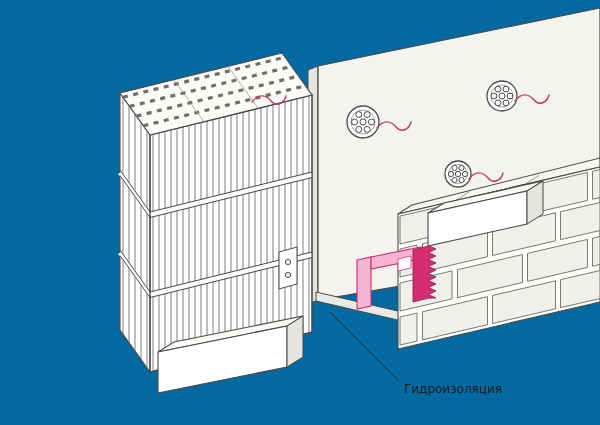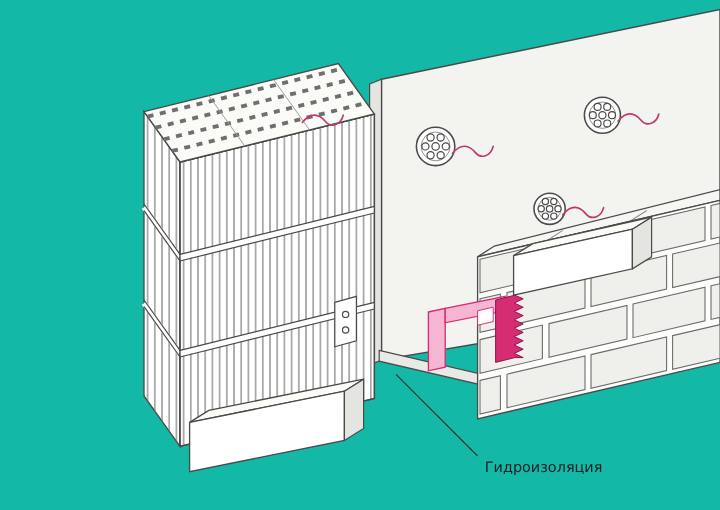--- a/index.html
+++ b/index.html
@@ -1,17 +1,17 @@
 <!DOCTYPE html>
 <html style="--outline: #4a4a48; --outline-soft: #6f6f6d; --block-fill: #ffffff; --top-fill: #fbfbf8; --panel-fill: #f3f3f0; --panel-edge-fill: #e4e4e1; --veneer-fill: #efefec; --veneer-top-fill: #f6f6f3; --joint-fill: #fdfdfb; --strip-fill: #e9e9e5; --accent-pink: #f5b5d3; --accent-pink-deep: #d62d72; --accent-pink-line: #c23a68; --label-color: #1c1c1c;"><head>
 <meta charset="utf-8">
 <style>
   html,body{margin:0;padding:0;background:#fff;}
   .stage{
-    position:relative;width:600px;height:425px;background:#14b8a6;overflow:hidden;
+    position:relative;width:600px;height:425px;background:#0369a1;overflow:hidden;
     font-family:"DejaVu Sans","Liberation Sans",sans-serif;
   }
   svg{display:block;}
   .outline      {stroke:var(--outline,#4a4a48);fill:none;stroke-width:1.1;}
   .panel-face   {fill:var(--panel-fill,#f3f3f0);stroke:var(--outline,#4a4a48);stroke-width:1.2;}
   .panel-edge   {fill:var(--panel-edge-fill,#e4e4e1);stroke:var(--outline,#4a4a48);stroke-width:1;}
   .block-face   {fill:var(--block-fill,#ffffff);stroke:var(--outline,#4a4a48);stroke-width:1.1;}
   .top-face     {fill:var(--top-fill,#fbfbf8);stroke:var(--outline,#4a4a48);stroke-width:1.1;}
   .ribs-fill    {fill:url(#ribs);stroke:none;}
   .rib-line     {stroke:var(--outline-soft,#6f6f6d);stroke-width:0.9;}

